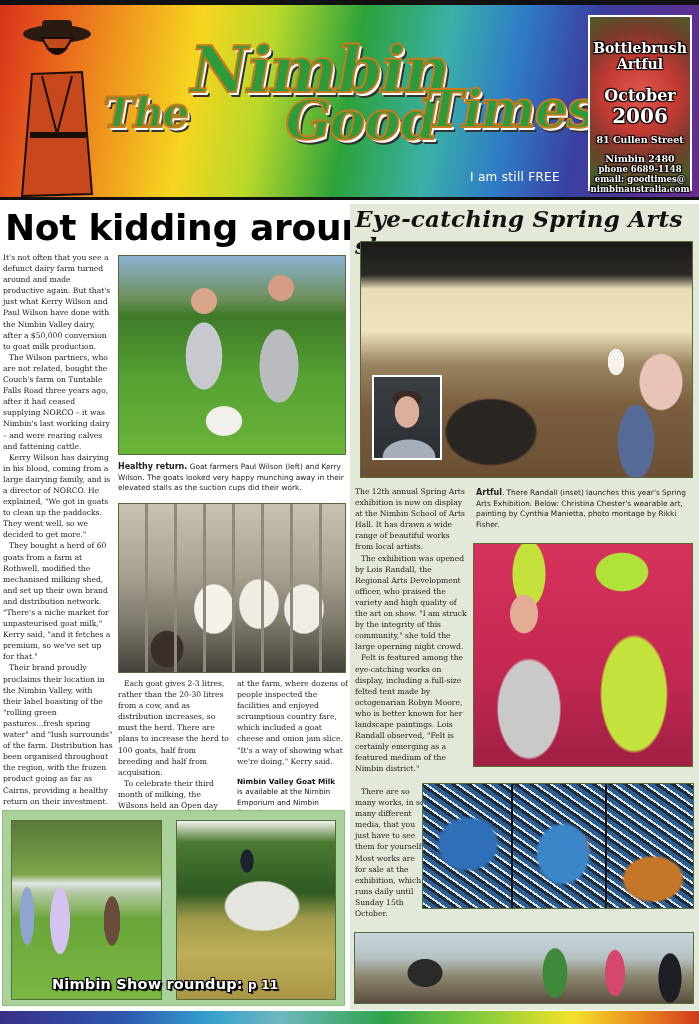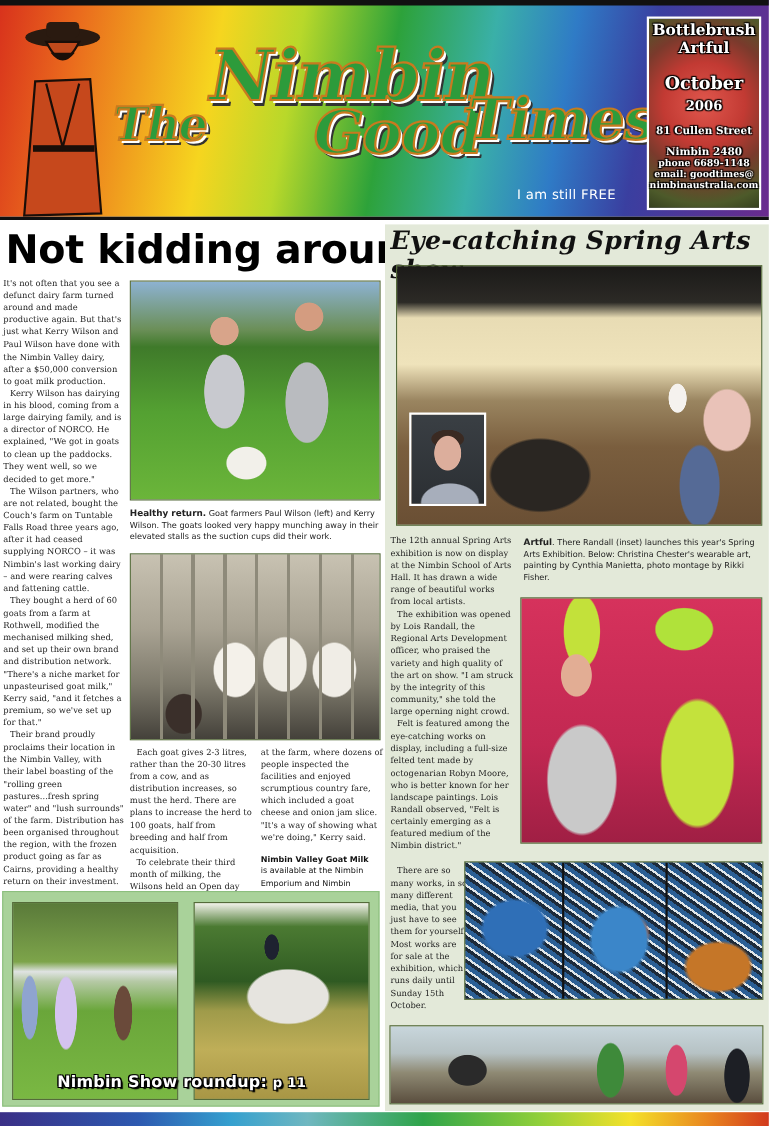--- a/index.html
+++ b/index.html
@@ -36,25 +36,25 @@
     position: absolute; left: 470px; top: 170px; color: #fff;
     font-family: "DejaVu Sans", sans-serif; font-size: 12px; letter-spacing: 0.3px; text-align: right;
   }
   .edition-box {
     position: absolute; left: 588px; top: 15px; width: 104px; height: 176px;
     border: 2px solid #fff;
     background: radial-gradient(circle at 50% 45%, #e0574d 0%, #c23a33 35%, #7a3a2c 60%, #4d5a2a 85%, #35401f 100%);
     text-align: center; color: #fff;
     font-family: "DejaVu Serif", serif; font-weight: bold;
     text-shadow: 1px 1px 1px #000, -1px -1px 1px #000, 1px -1px 1px #000, -1px 1px 1px #000;
-    padding-top: 3px;
+    padding-top: 23px;
   }
   .edition-box .ed-title { font-size: 14px; line-height: 16px; }
   .edition-box .ed-month { font-size: 16px; line-height: 20px; margin-top: 14px; }
-  .edition-box .ed-year { font-size: 12px; line-height: 20px; }
+  .edition-box .ed-year { font-size: 20px; line-height: 20px; }
   .edition-box .ed-addr { font-size: 9.5px; line-height: 11px; margin-top: 8px; }
   .edition-box .ed-small { font-size: 8.5px; line-height: 10px; }
 
   
   .left-headline {
     position: absolute; left: 5px; top: 207px;
     font-family: "DejaVu Sans", sans-serif; font-weight: 900; font-size: 36px;
     color: #000; letter-spacing: -0.3px;
   }
   .body-text {
@@ -227,22 +227,22 @@
     <div class="ed-small">phone 6689-1148</div>
     <div class="ed-small">email: goodtimes@</div>
     <div class="ed-small">nimbinaustralia.com</div>
   </div>
 </header>
 
 <h1 class="left-headline">Not kidding around</h1>
 
 <div class="col1 body-text">
   <p>It's not often that you see a defunct dairy farm turned around and made productive again. But that's just what Kerry Wilson and Paul Wilson have done with the Nimbin Valley dairy, after a $50,000 conversion to goat milk production.</p>
+  <p>The Wilson partners, who are not related, bought the Couch's farm on Tuntable Falls Road three years ago, after it had ceased supplying NORCO – it was Nimbin's last working dairy – and were rearing calves and fattening cattle.</p>
   <p>Kerry Wilson has dairying in his blood, coming from a large dairying family, and is a director of NORCO. He explained, "We got in goats to clean up the paddocks. They went well, so we decided to get more."</p>
-  <p>The Wilson partners, who are not related, bought the Couch's farm on Tuntable Falls Road three years ago, after it had ceased supplying NORCO – it was Nimbin's last working dairy – and were rearing calves and fattening cattle.</p>
   <p>They bought a herd of 60 goats from a farm at Rothwell, modified the mechanised milking shed, and set up their own brand and distribution network. "There's a niche market for unpasteurised goat milk," Kerry said, "and it fetches a premium, so we've set up for that."</p>
   <p>Their brand proudly proclaims their location in the Nimbin Valley, with their label boasting of the "rolling green pastures...fresh spring water" and "lush surrounds" of the farm. Distribution has been organised throughout the region, with the frozen product going as far as Cairns, providing a healthy return on their investment.</p>
 </div>
 
 <div class="photo photo-farmers"></div>
 <div class="caption caption-farmers">
   <b>Healthy return.</b><span> Goat farmers Paul Wilson (left) and Kerry Wilson. The goats looked very happy munching away in their elevated stalls as the suction cups did their work.</span>
 </div>
 
 <div class="photo photo-goats"></div>

